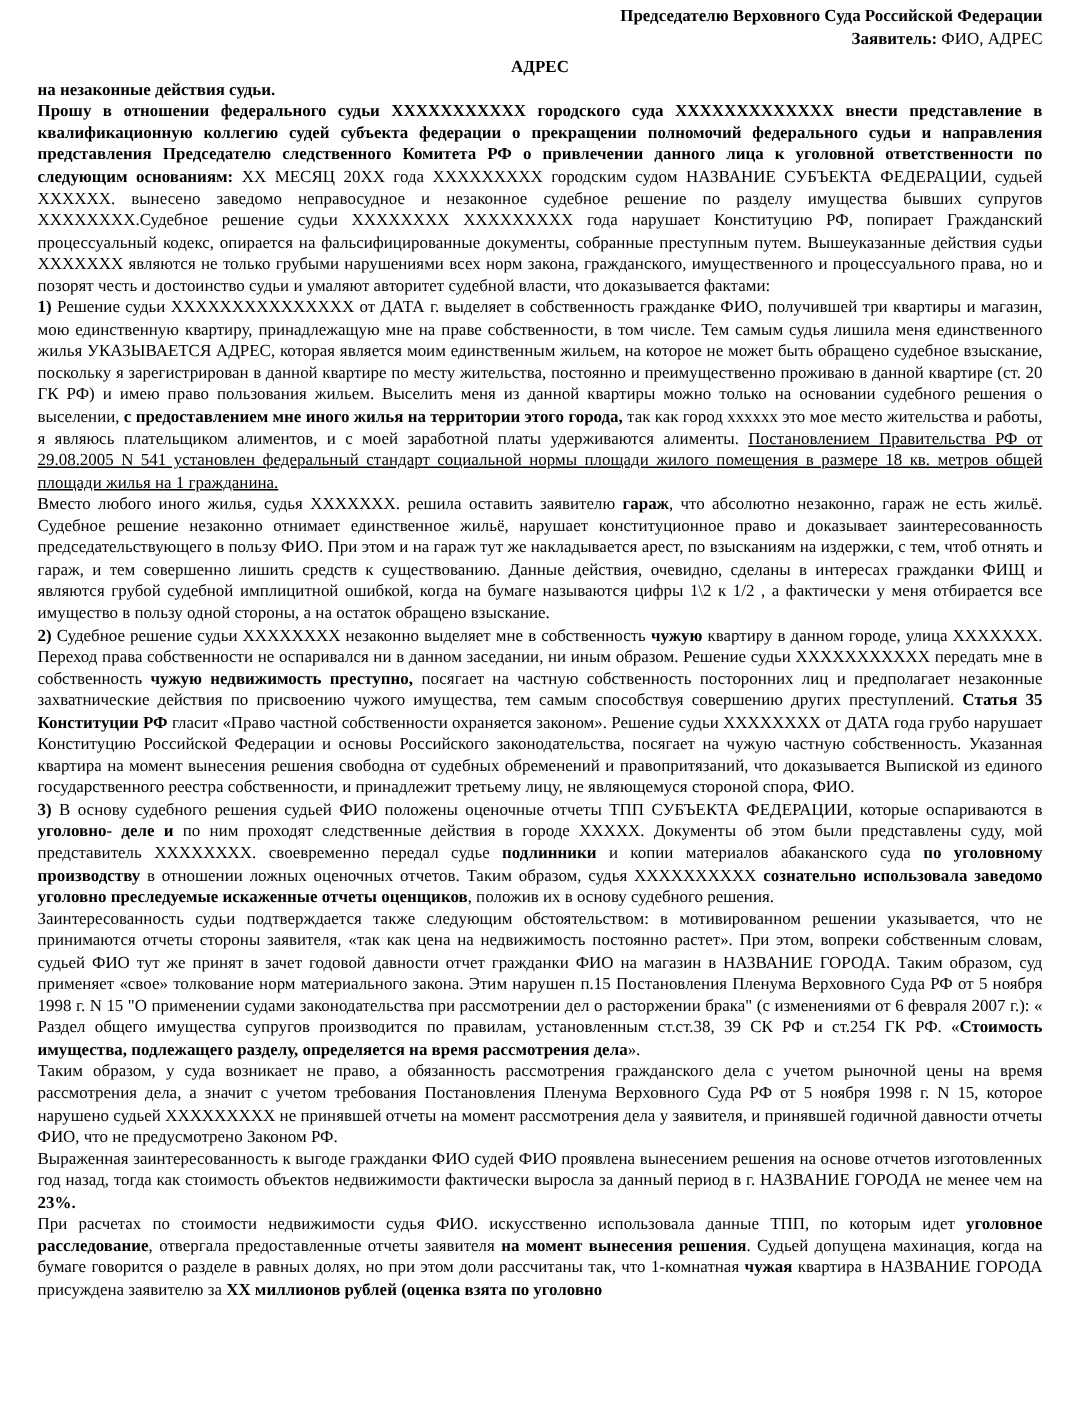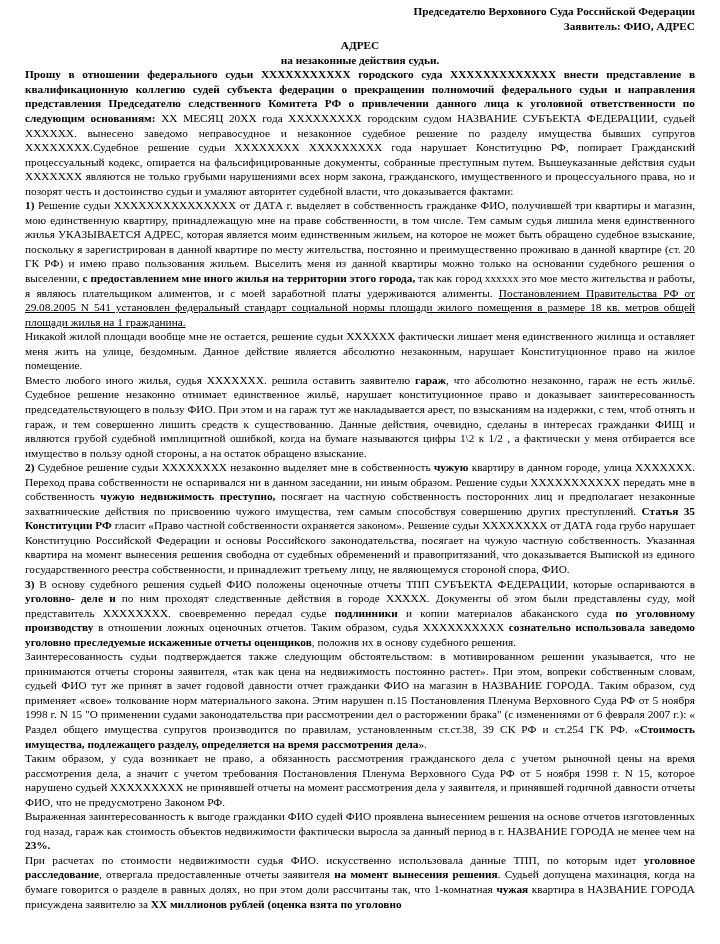--- a/index.html
+++ b/index.html
@@ -26,30 +26,30 @@
     line-height: 14.55px;
     text-align: left;
   }
   .hdr-line {
     text-align: right;
     font-weight: bold;
     font-size: 11.3px;
     line-height: 14.6px;
     white-space: nowrap;
   }
-  .hdr-line .reg { font-weight: bold; }
+  .hdr-line .reg { font-weight: normal; }
   .title {
     text-align: center;
     font-weight: bold;
     font-size: 11.3px;
     line-height: 14.6px;
     margin-top: 5px;
   }
   .subtitle {
-    text-align: center;
+    text-align: left;
     font-weight: bold;
     font-size: 11.3px;
     line-height: 14.6px;
   }
   p.para {
     margin: 0;
     padding: 0;
     text-align: justify;
     text-justify: inter-word;
     font-size: 11.3px;
@@ -67,30 +67,29 @@
     <div class="hdr-line">Председателю Верховного Суда Российской Федерации</div>
     <div class="hdr-line"><span>Заявитель:</span><span class="reg"> ФИО, АДРЕС</span></div>
 
     <div class="title">АДРЕС</div>
     <div class="subtitle">на незаконные действия судьи.</div>
 
     <p class="para"><b>Прошу в отношении федерального судьи ХХХХХХХХХХХ городского суда ХХХХХХХХХХХХХ внести представление в квалификационную коллегию судей субъекта федерации о прекращении полномочий федерального судьи и направления представления Председателю следственного Комитета РФ о привлечении данного лица к уголовной ответственности по следующим основаниям:</b><span> ХХ МЕСЯЦ 20ХХ года ХХХХХХХХХ городским судом НАЗВАНИЕ СУБЪЕКТА ФЕДЕРАЦИИ, судьей ХХХХХХ. вынесено заведомо неправосудное и незаконное судебное решение по разделу имущества бывших супругов ХХХХХХХХ.Судебное решение судьи ХХХХХХХХ ХХХХХХХХХ года нарушает Конституцию РФ, попирает Гражданский процессуальный кодекс, опирается на фальсифицированные документы, собранные преступным путем. Вышеуказанные действия судьи ХХХХХХХ являются не только грубыми нарушениями всех норм закона, гражданского, имущественного и процессуального права, но и позорят честь и достоинство судьи и умаляют авторитет судебной власти, что доказывается фактами:</span></p>
 
     <p class="para"><b>1)</b><span> Решение судьи ХХХХХХХХХХХХХХХ от ДАТА г. выделяет в собственность гражданке ФИО, получившей три квартиры и магазин, мою единственную квартиру, принадлежащую мне на праве собственности, в том числе. Тем самым судья лишила меня единственного жилья УКАЗЫВАЕТСЯ АДРЕС, которая является моим единственным жильем, на которое не может быть обращено судебное взыскание, поскольку я зарегистрирован в данной квартире по месту жительства, постоянно и преимущественно проживаю в данной квартире (ст. 20 ГК РФ) и имею право пользования жильем. Выселить меня из данной квартиры можно только на основании судебного решения о выселении, </span><b>с предоставлением мне иного жилья на территории этого города,</b><span> так как город хххххх это мое место жительства и работы, я являюсь плательщиком алиментов, и с моей заработной платы удерживаются алименты. </span><span class="u">Постановлением Правительства РФ от 29.08.2005 N 541 установлен федеральный стандарт социальной нормы площади жилого помещения в размере 18 кв. метров общей площади жилья на 1 гражданина.</span></p>
 
-    <p class="para">Никакой жилой площади вообще мне не остается, решение судьи ХХХХХХ фактически лишает меня единственного жилища и оставляет меня жить на улице, бездомным. Данное действие является абсолютно незаконным, нарушает Конституционное право на жилое помещение.</p>
 
     <p class="para"><span>Вместо любого иного жилья, судья ХХХХХХХ. решила оставить заявителю </span><b>гараж</b><span>, что абсолютно незаконно, гараж не есть жильё. Судебное решение незаконно отнимает единственное жильё, нарушает конституционное право и доказывает заинтересованность председательствующего в пользу ФИО. При этом и на гараж тут же накладывается арест, по взысканиям на издержки, с тем, чтоб отнять и гараж, и тем совершенно лишить средств к существованию. Данные действия, очевидно, сделаны в интересах гражданки ФИЩ и являются грубой судебной имплицитной ошибкой, когда на бумаге называются цифры 1\2 к 1/2 , а фактически у меня отбирается все имущество в пользу одной стороны, а на остаток обращено взыскание.</span></p>
 
     <p class="para"><b>2)</b><span> Судебное решение судьи ХХХХХХХХ незаконно выделяет мне в собственность </span><b>чужую</b><span> квартиру в данном городе, улица ХХХХХХХ. Переход права собственности не оспаривался ни в данном заседании, ни иным образом. Решение судьи ХХХХХХХХХХХ передать мне в собственность </span><b>чужую недвижимость преступно,</b><span> посягает на частную собственность посторонних лиц и предполагает незаконные захватнические действия по присвоению чужого имущества, тем самым способствуя совершению других преступлений. </span><b>Статья 35 Конституции РФ</b><span> гласит «Право частной собственности охраняется законом». Решение судьи ХХХХХХХХ от ДАТА года грубо нарушает Конституцию Российской Федерации и основы Российского законодательства, посягает на чужую частную собственность. Указанная квартира на момент вынесения решения свободна от судебных обременений и правопритязаний, что доказывается Выпиской из единого государственного реестра собственности, и принадлежит третьему лицу, не являющемуся стороной спора, ФИО.</span></p>
 
     <p class="para"><b>3)</b><span> В основу судебного решения судьей ФИО положены оценочные отчеты ТПП СУБЪЕКТА ФЕДЕРАЦИИ, которые оспариваются в </span><b>уголовно- деле и</b><span> по ним проходят следственные действия в городе ХХХХХ. Документы об этом были представлены суду, мой представитель ХХХХХХХХ. своевременно передал судье </span><b>подлинники</b><span> и копии материалов абаканского суда </span><b>по уголовному производству</b><span> в отношении ложных оценочных отчетов. Таким образом, судья ХХХХХХХХХХ </span><b>сознательно использовала заведомо уголовно преследуемые искаженные отчеты оценщиков</b><span>, положив их в основу судебного решения.</span></p>
 
     <p class="para"><span>Заинтересованность судьи подтверждается также следующим обстоятельством: в мотивированном решении указывается, что не принимаются отчеты стороны заявителя, «так как цена на недвижимость постоянно растет». При этом, вопреки собственным словам, судьей ФИО тут же принят в зачет годовой давности отчет гражданки ФИО на магазин в НАЗВАНИЕ ГОРОДА. Таким образом, суд применяет «свое» толкование норм материального закона. Этим нарушен п.15 Постановления Пленума Верховного Суда РФ от 5 ноября 1998 г. N 15 "О применении судами законодательства при рассмотрении дел о расторжении брака" (с изменениями от 6 февраля 2007 г.):  « Раздел общего имущества супругов производится по правилам, установленным ст.ст.38, 39 СК РФ и ст.254 ГК РФ. «</span><b>Стоимость имущества, подлежащего разделу, определяется на время рассмотрения дела</b><span>».</span></p>
 
     <p class="para">Таким образом, у суда возникает не право, а обязанность рассмотрения гражданского дела с учетом рыночной цены на время рассмотрения дела, а значит с учетом требования Постановления Пленума Верховного Суда РФ от 5 ноября 1998 г. N 15, которое нарушено судьей ХХХХХХХХХ не принявшей отчеты на момент рассмотрения дела у заявителя, и принявшей годичной давности отчеты ФИО, что не предусмотрено Законом РФ.</p>
 
-    <p class="para"><span>Выраженная заинтересованность к выгоде гражданки ФИО судей ФИО проявлена вынесением решения на основе отчетов изготовленных год назад, гараж как стоимость объектов недвижимости фактически выросла за данный период в г. НАЗВАНИЕ ГОРОДА не менее чем на </span><b>23%.</b></p>
+    <p class="para"><span>Выраженная заинтересованность к выгоде гражданки ФИО судей ФИО проявлена вынесением решения на основе отчетов изготовленных год назад, тогда как стоимость объектов недвижимости фактически выросла за данный период в г. НАЗВАНИЕ ГОРОДА не менее чем на </span><b>23%.</b></p>
 
     <p class="para"><span>При расчетах по стоимости недвижимости судья ФИО. искусственно использовала данные ТПП, по которым идет </span><b>уголовное расследование</b><span>, отвергала предоставленные отчеты заявителя </span><b>на момент вынесения решения</b><span>. Судьей допущена махинация, когда на бумаге говорится о разделе в равных долях, но при этом доли рассчитаны так, что 1-комнатная </span><b>чужая</b><span> квартира в НАЗВАНИЕ ГОРОДА присуждена заявителю за </span><b>ХХ миллионов рублей (оценка взята по уголовно</b></p>
 
   </div>
 </div>
 
 </body></html>

